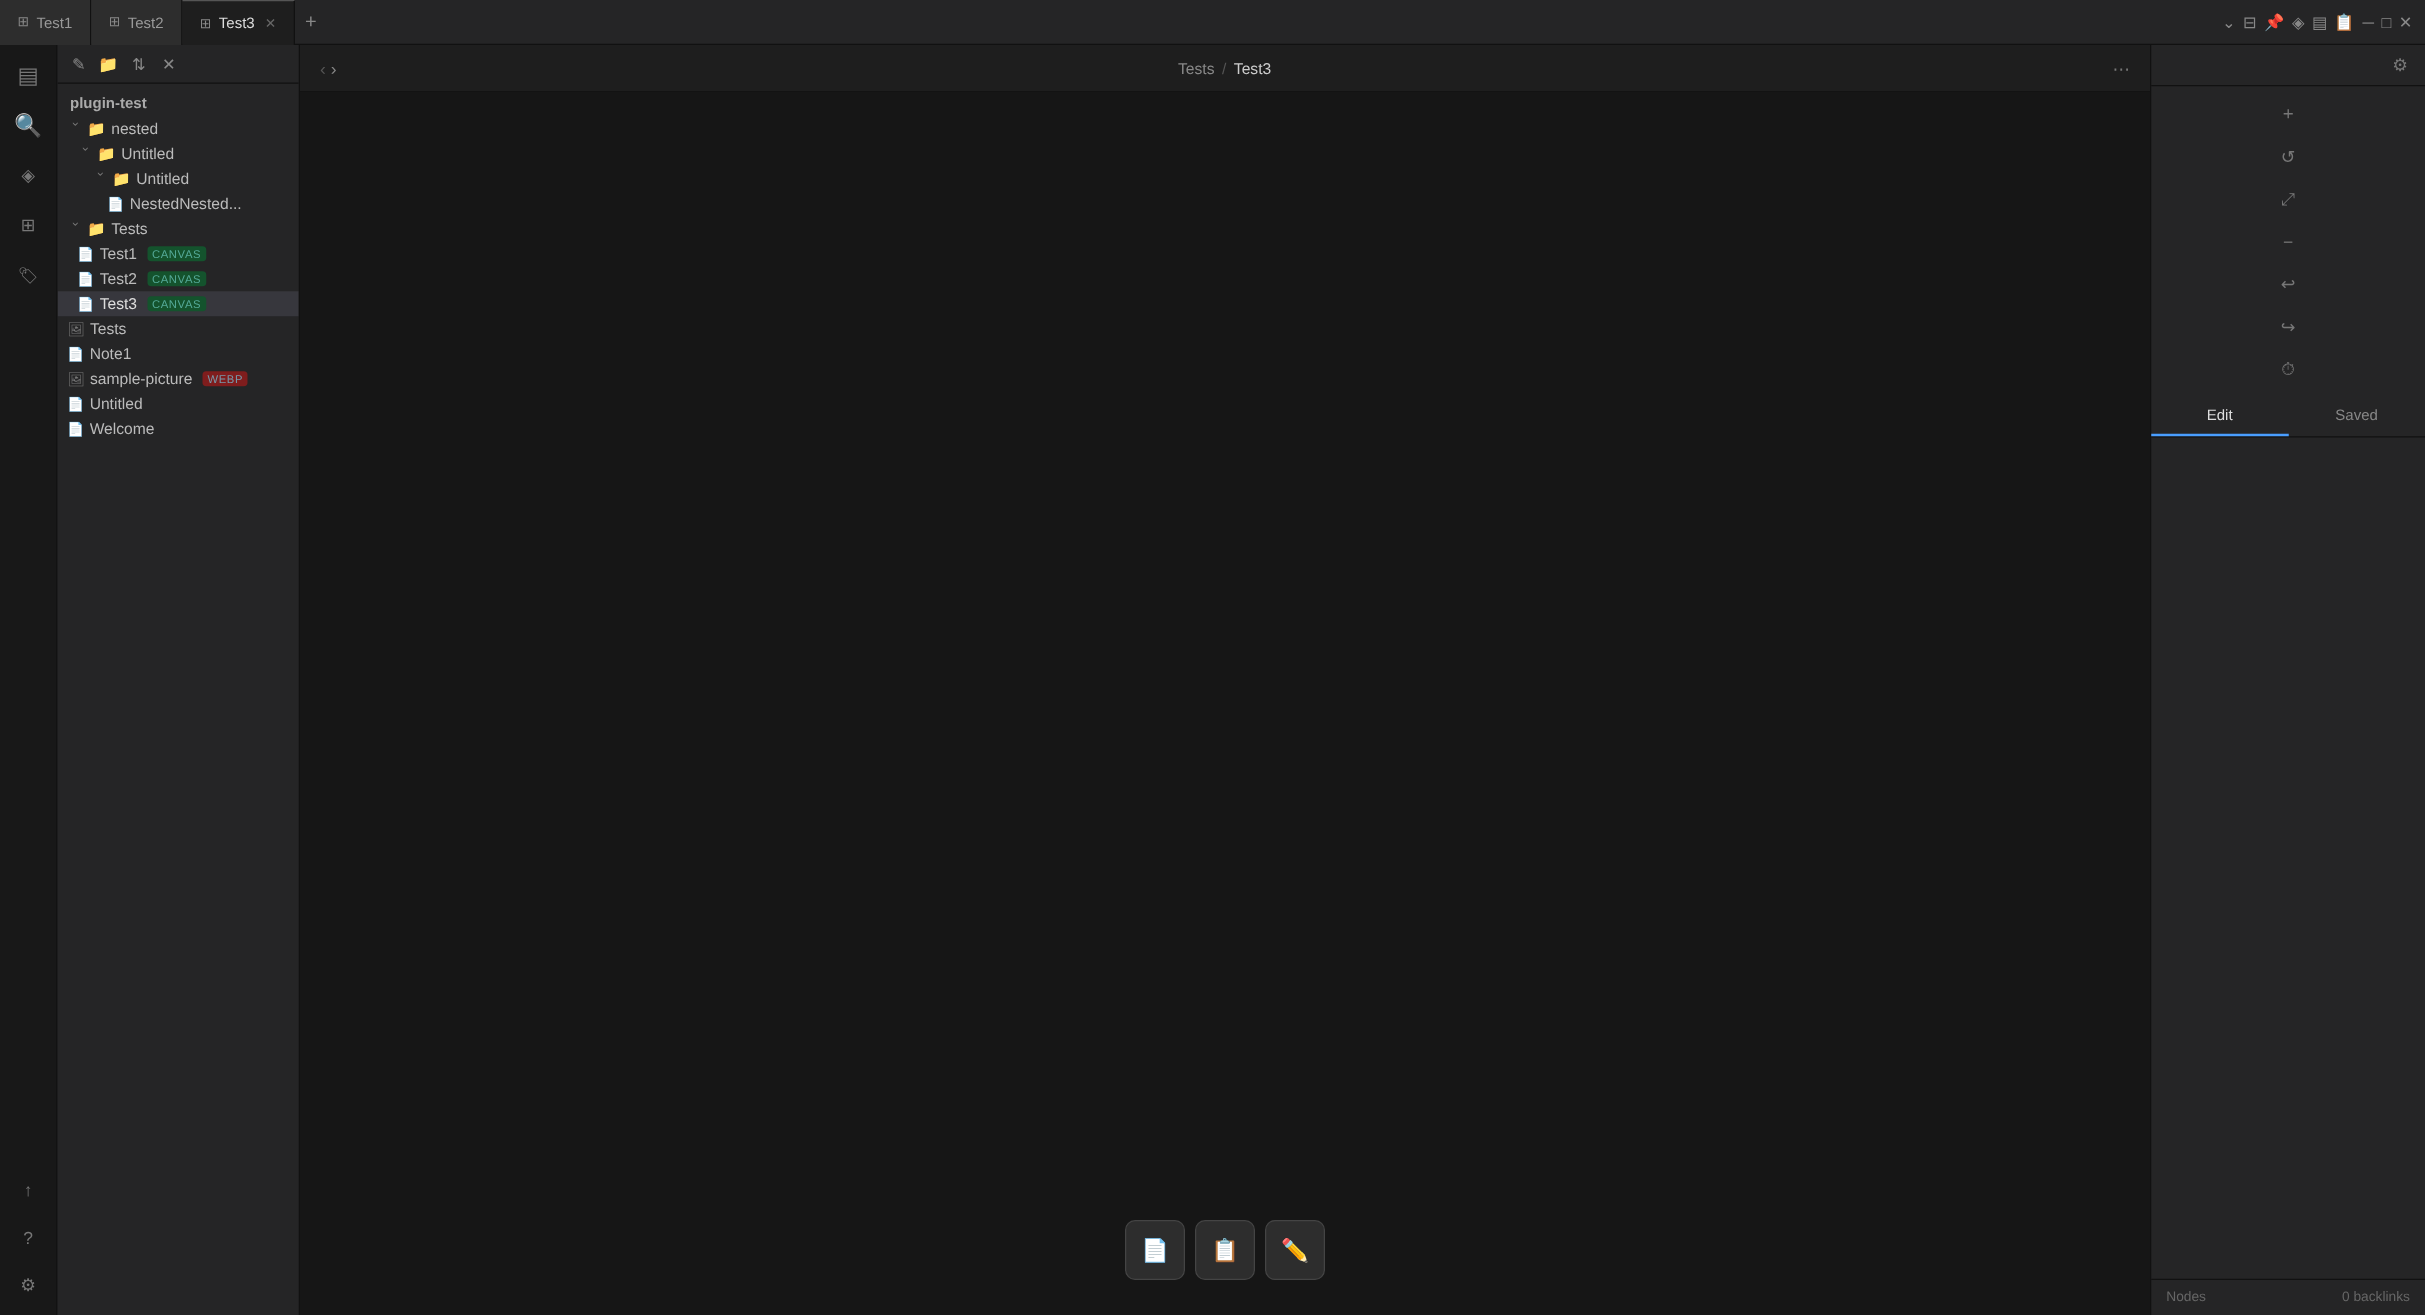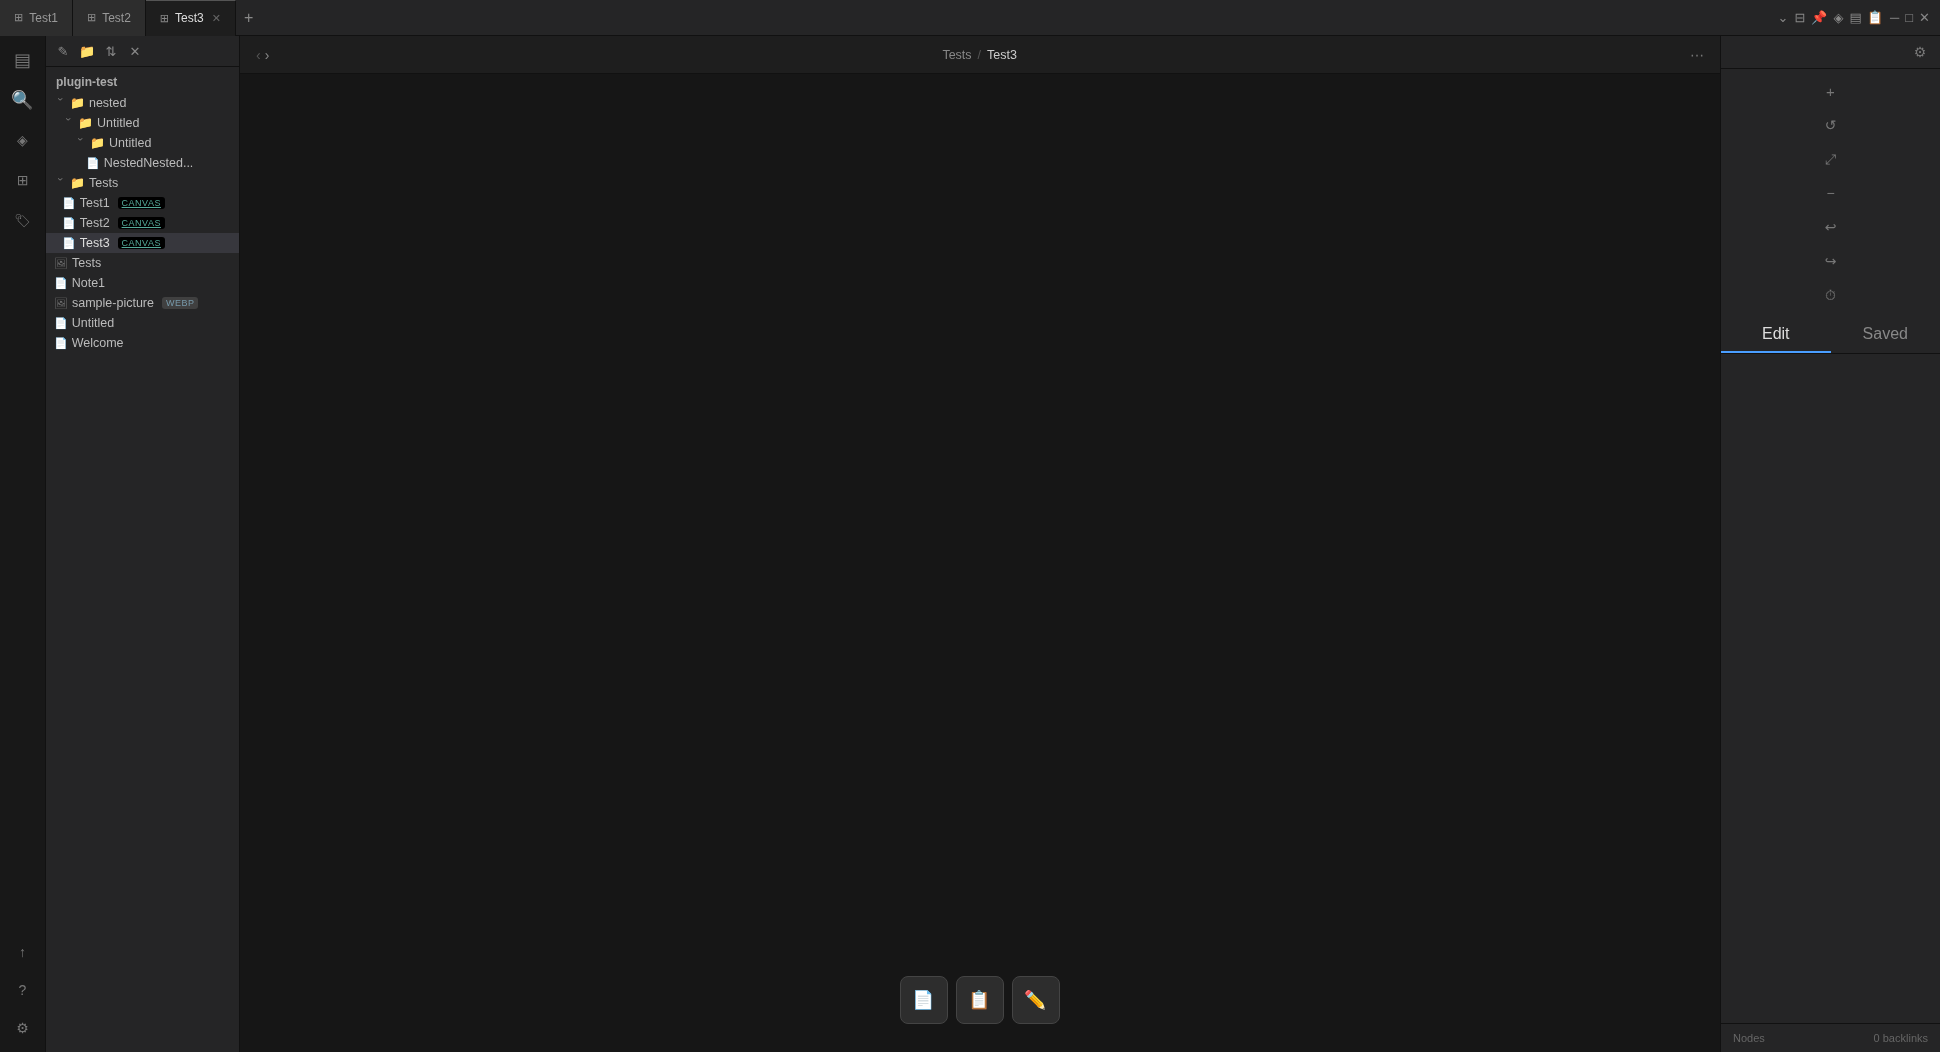--- a/index.html
+++ b/index.html
@@ -182,22 +182,22 @@
       font-size: 9px;
       padding: 1px 4px;
       border-radius: 3px;
       background: #3a3a3a;
       color: #888;
       margin-left: 4px;
       text-transform: uppercase;
       letter-spacing: 0.5px;
       flex-shrink: 0;
     }
-    .badge.canvas { background: #000000; color: #5a9; text-decoration: underline; }
-    .badge.webp { background: #404040; color: #79a; }
+    .badge.canvas { background: #14532d; color: #5a9; }
+    .badge.webp { background: #7f1d1d; color: #79a; }
 
     
     .indent-1 { padding-left: 16px; }
     .indent-2 { padding-left: 28px; }
     .indent-3 { padding-left: 40px; }
 
     
     .content-area {
       flex: 1;
       display: flex;
@@ -272,21 +272,21 @@
     }
 
     .right-panel-tabs {
       display: flex;
       border-bottom: 1px solid #111;
     }
     .rp-tab {
       flex: 1;
       text-align: center;
       padding: 8px 4px;
-      font-size: 16px;
+      font-size: 12px;
       color: #888;
       cursor: pointer;
       border-bottom: 2px solid transparent;
     }
     .rp-tab.active {
       color: #ddd;
       border-bottom: 2px solid #4a9eff;
     }
 
     .right-panel-content {

